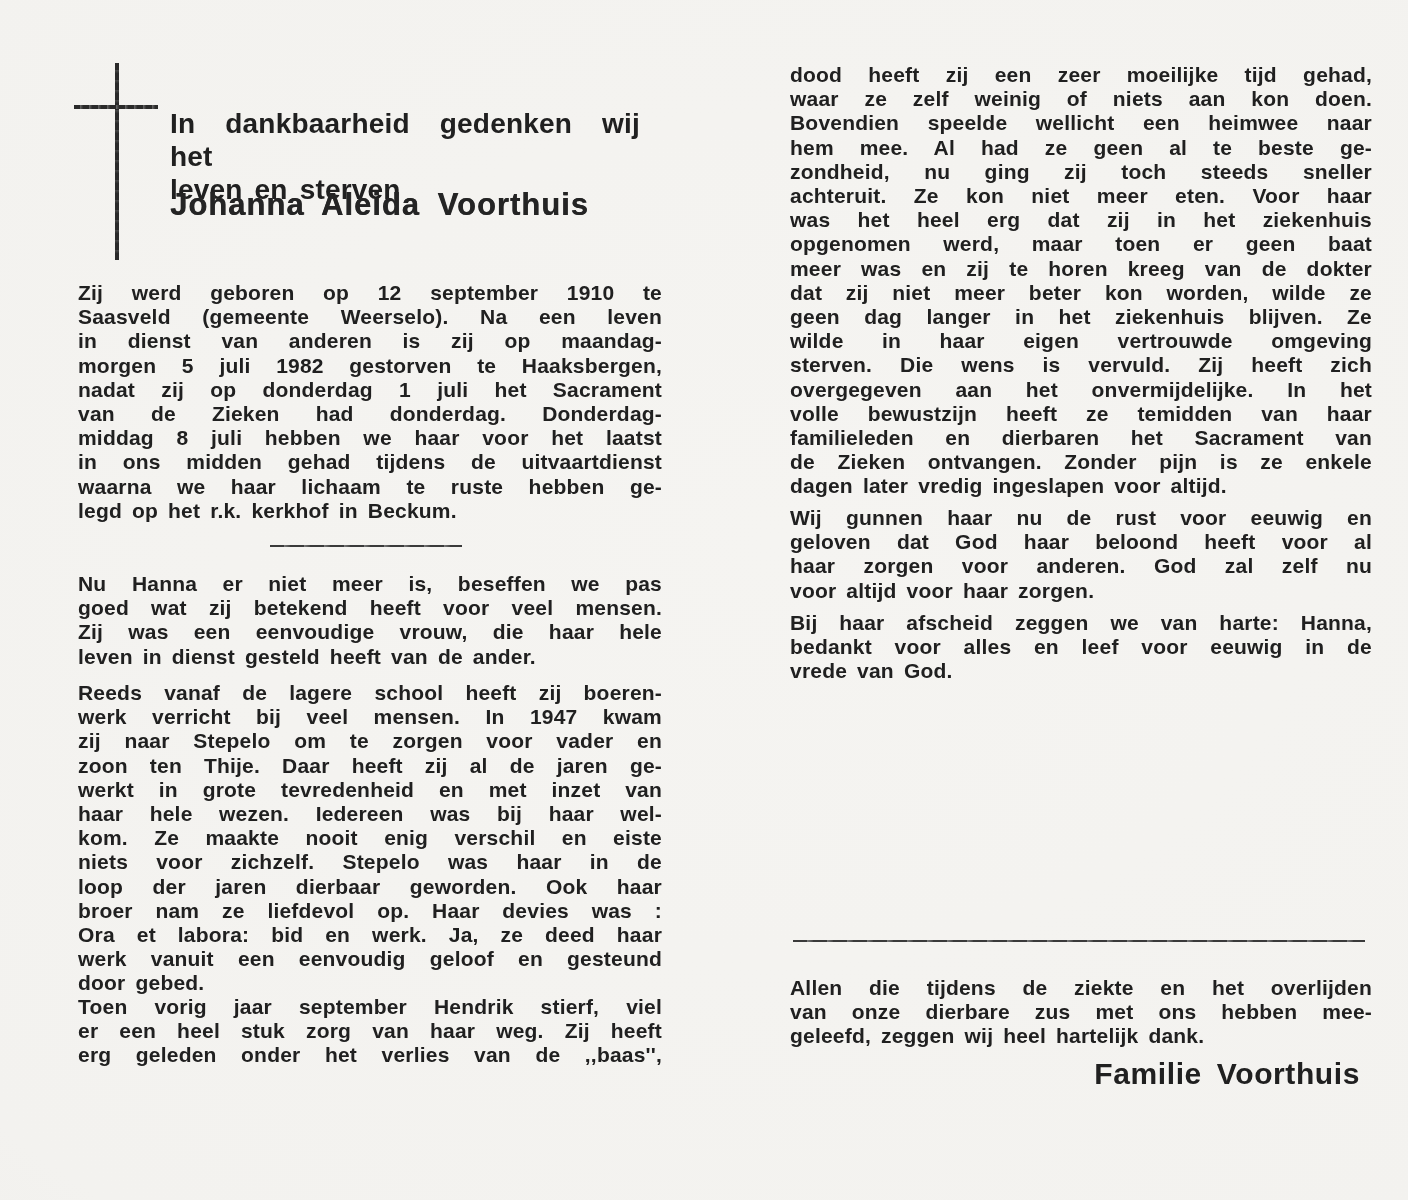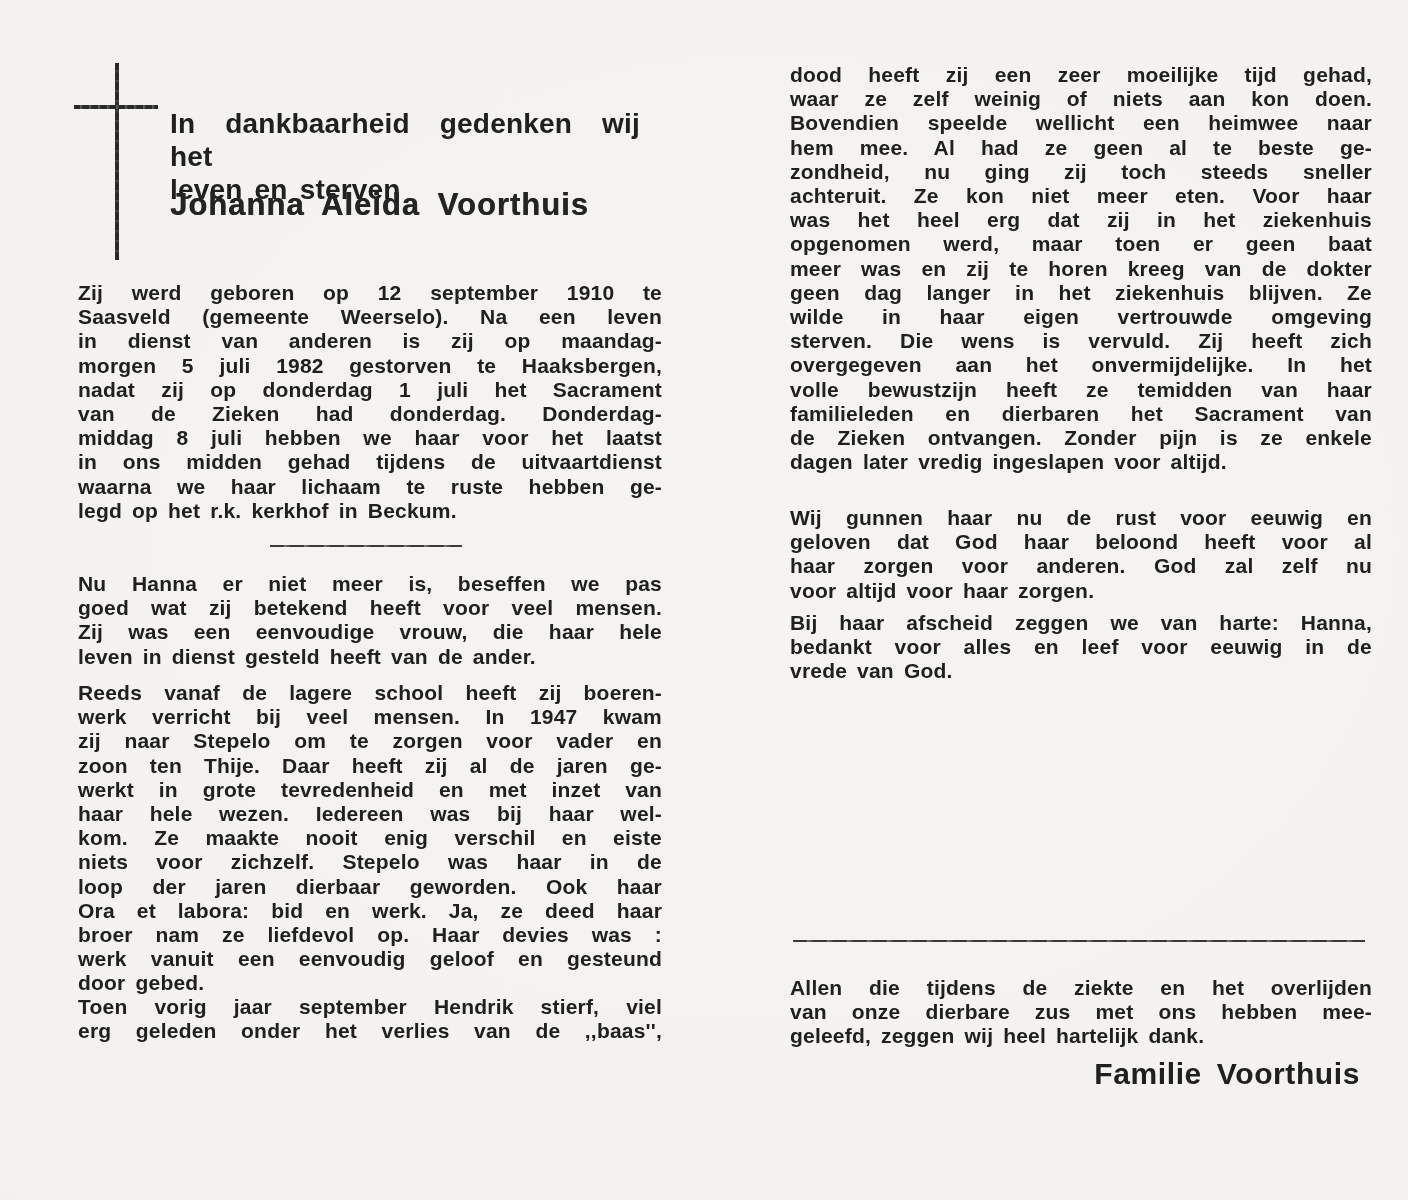--- a/index.html
+++ b/index.html
@@ -167,44 +167,46 @@
     <div class="text-block left-col p-left-3">
         <div class="tline">Reeds vanaf de lagere school heeft zij boeren-</div>
         <div class="tline">werk verricht bij veel mensen. In 1947 kwam</div>
         <div class="tline">zij naar Stepelo om te zorgen voor vader en</div>
         <div class="tline">zoon ten Thije. Daar heeft zij al de jaren ge-</div>
         <div class="tline">werkt in grote tevredenheid en met inzet van</div>
         <div class="tline">haar hele wezen. Iedereen was bij haar wel-</div>
         <div class="tline">kom. Ze maakte nooit enig verschil en eiste</div>
         <div class="tline">niets voor zichzelf. Stepelo was haar in de</div>
         <div class="tline">loop der jaren dierbaar geworden. Ook haar</div>
+        <div class="tline">broer nam ze liefdevol op. Haar devies was :</div>
         <div class="tline">Ora et labora: bid en werk. Ja, ze deed haar</div>
-        <div class="tline">broer nam ze liefdevol op. Haar devies was :</div>
         <div class="tline">werk vanuit een eenvoudig geloof en gesteund</div>
         <div class="tline tline-last">door gebed.</div>
       </div>
 
     <div class="text-block left-col p-left-4">
         <div class="tline">Toen vorig jaar september Hendrik stierf, viel</div>
+        <div class="tline">er een heel stuk zorg van haar weg. Zij heeft</div>
         <div class="tline">erg geleden onder het verlies van de ,,baas'',</div>
       </div>
   </div>
 
   <div>
 
     <div class="text-block right-col p-right-1">
         <div class="tline">dood heeft zij een zeer moeilijke tijd gehad,</div>
         <div class="tline">waar ze zelf weinig of niets aan kon doen.</div>
         <div class="tline">Bovendien speelde wellicht een heimwee naar</div>
         <div class="tline">hem mee. Al had ze geen al te beste ge-</div>
         <div class="tline">zondheid, nu ging zij toch steeds sneller</div>
         <div class="tline">achteruit. Ze kon niet meer eten. Voor haar</div>
         <div class="tline">was het heel erg dat zij in het ziekenhuis</div>
         <div class="tline">opgenomen werd, maar toen er geen baat</div>
         <div class="tline">meer was en zij te horen kreeg van de dokter</div>
+        <div class="tline">dat zij niet meer beter kon worden, wilde ze</div>
         <div class="tline">geen dag langer in het ziekenhuis blijven. Ze</div>
         <div class="tline">wilde in haar eigen vertrouwde omgeving</div>
         <div class="tline">sterven. Die wens is vervuld. Zij heeft zich</div>
         <div class="tline">overgegeven aan het onvermijdelijke. In het</div>
         <div class="tline">volle bewustzijn heeft ze temidden van haar</div>
         <div class="tline">familieleden en dierbaren het Sacrament van</div>
         <div class="tline">de Zieken ontvangen. Zonder pijn is ze enkele</div>
         <div class="tline tline-last">dagen later vredig ingeslapen voor altijd.</div>
       </div>
 

